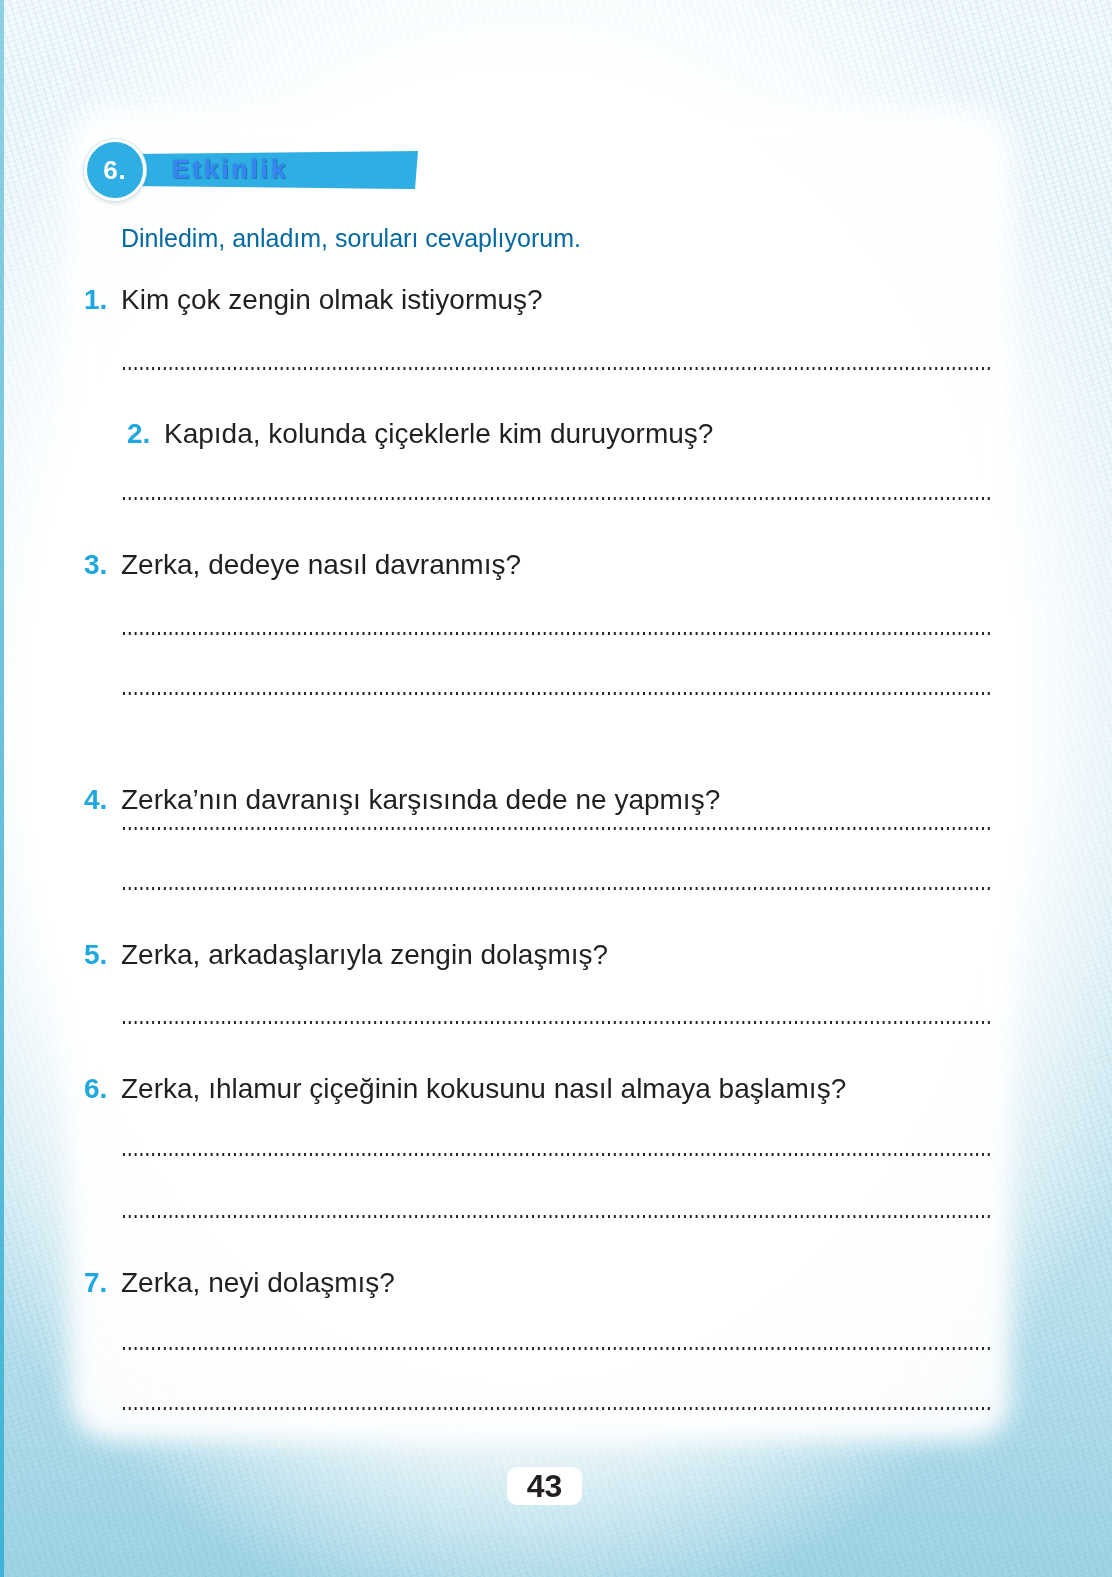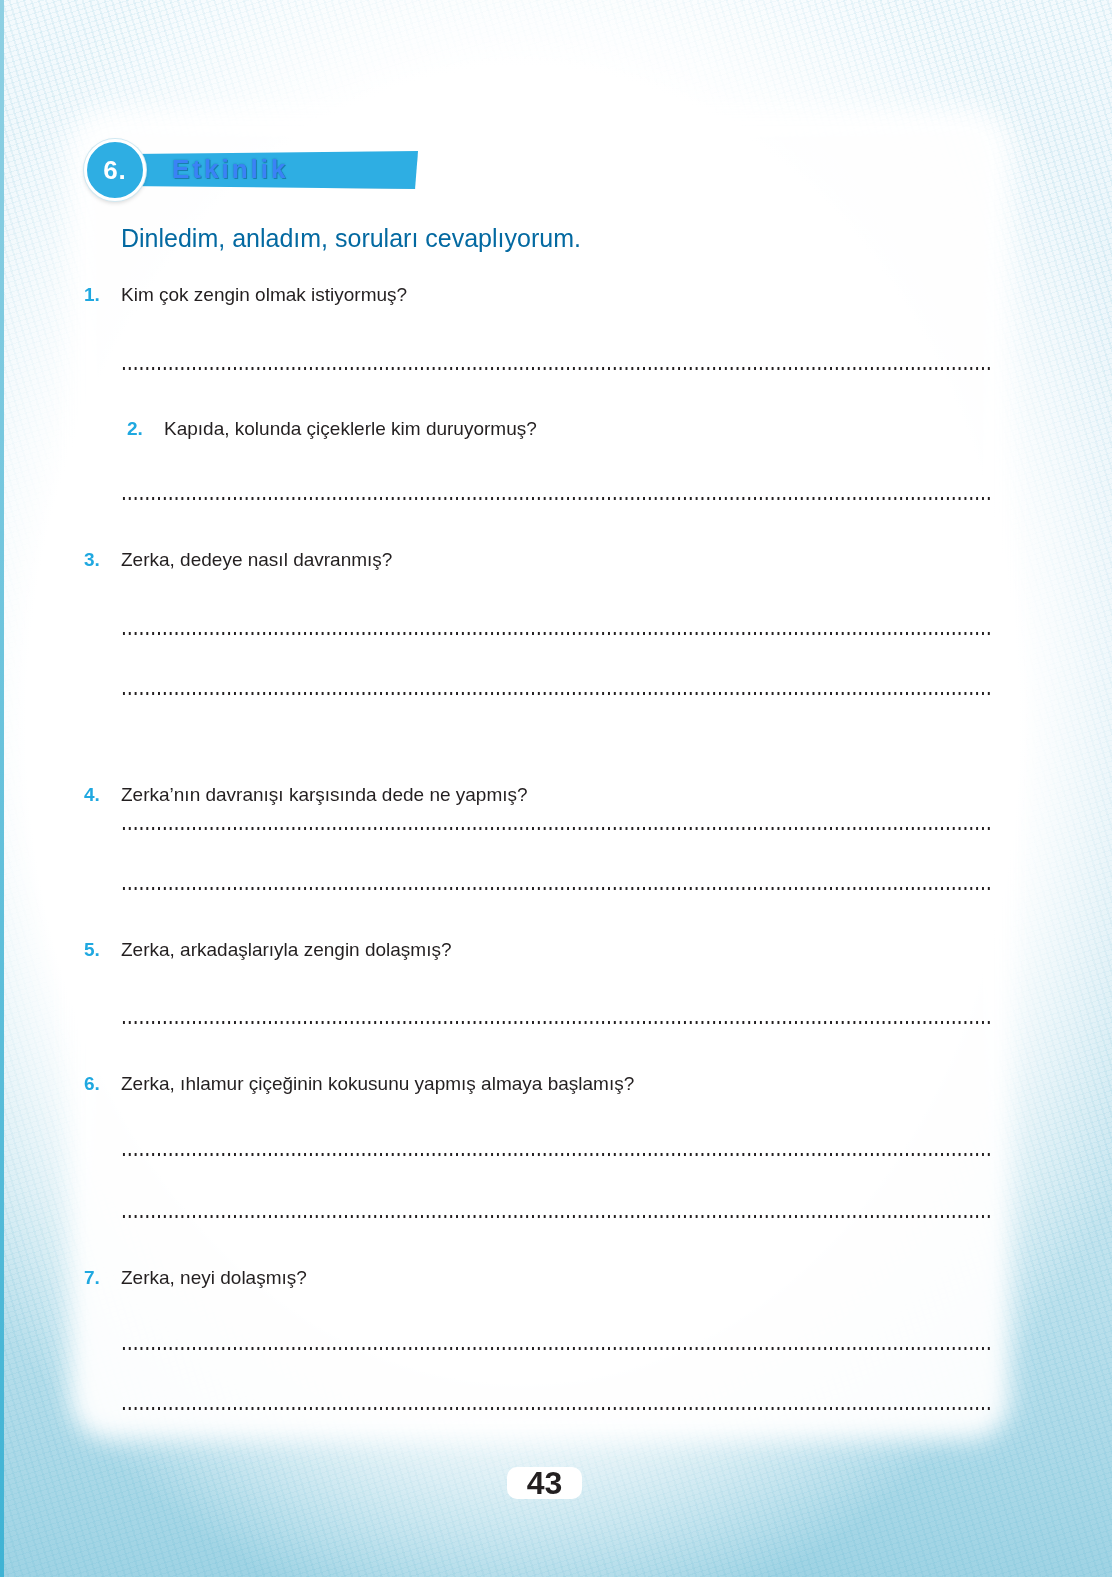--- a/index.html
+++ b/index.html
@@ -28,27 +28,27 @@
     color:#fff; font-weight:bold; font-size:26px; display:flex; align-items:center; justify-content:center;
     z-index:2; letter-spacing:1px; }
   .banner { position:absolute; left:40px; top:12px; width:294px; height:38px;
     background:#2eaee3; box-shadow:2px 4px 4px rgba(0,0,0,0.18);
     clip-path:polygon(2% 8%, 100% 0, 99% 100%, 0 92%); }
   .banner-text { position:absolute; left:88px; top:15px; color:#3b82f6; font-weight:bold;
     font-size:26px; letter-spacing:3px; z-index:3;
     text-shadow:0 0 2px #1a7fae, 1px 1px 0 #1a7fae; }
 
   .instruction { position:absolute; left:121px; top:224px; font-size:25px; color:#0369a1; }
-  .q { position:absolute; left:84px; font-size:19px; color:#231f20; white-space:nowrap; }
+  .q { position:absolute; left:84px; font-size:28px; color:#231f20; white-space:nowrap; }
   .q .num { display:inline-block; width:37px; color:#1fa8e0; font-weight:bold; }
   .dots { position:absolute; left:121px; width:872px; height:3px;
     background-image:radial-gradient(circle, #231f20 1.2px, transparent 1.4px);
     background-size:5.85px 3px; background-repeat:repeat-x; }
 
-  .page-num { position:absolute; left:507px; top:1467px; width:75px; height:32px;
+  .page-num { position:absolute; left:507px; top:1467px; width:75px; height:38px;
     background:#fff; border-radius:10px; display:flex; align-items:center; justify-content:center;
     font-size:32px; font-weight:bold; color:#231f20; }
 </style>
 </head>
 <body>
 
 <div class="bg"></div>
 <div class="edge-left"></div>
 <div class="page-white"></div>
 
@@ -81,21 +81,21 @@
 </div>
 <div class="dots" style="top:827px;"></div>
 <div class="dots" style="top:887px;"></div>
 
 <div class="q" style="top:939px;">
   <span class="num">5.</span><span>Zerka, arkadaşlarıyla zengin dolaşmış?</span>
 </div>
 <div class="dots" style="top:1021px;"></div>
 
 <div class="q" style="top:1073px;">
-  <span class="num">6.</span><span>Zerka, ıhlamur çiçeğinin kokusunu yapmış almaya başlamış?</span>
+  <span class="num">6.</span><span>Zerka, ıhlamur çiçeğinin kokusunu nasıl almaya başlamış?</span>
 </div>
 <div class="dots" style="top:1153px;"></div>
 <div class="dots" style="top:1215px;"></div>
 
 <div class="q" style="top:1267px;">
   <span class="num">7.</span><span>Zerka, neyi dolaşmış?</span>
 </div>
 <div class="dots" style="top:1347px;"></div>
 <div class="dots" style="top:1407px;"></div>
 

